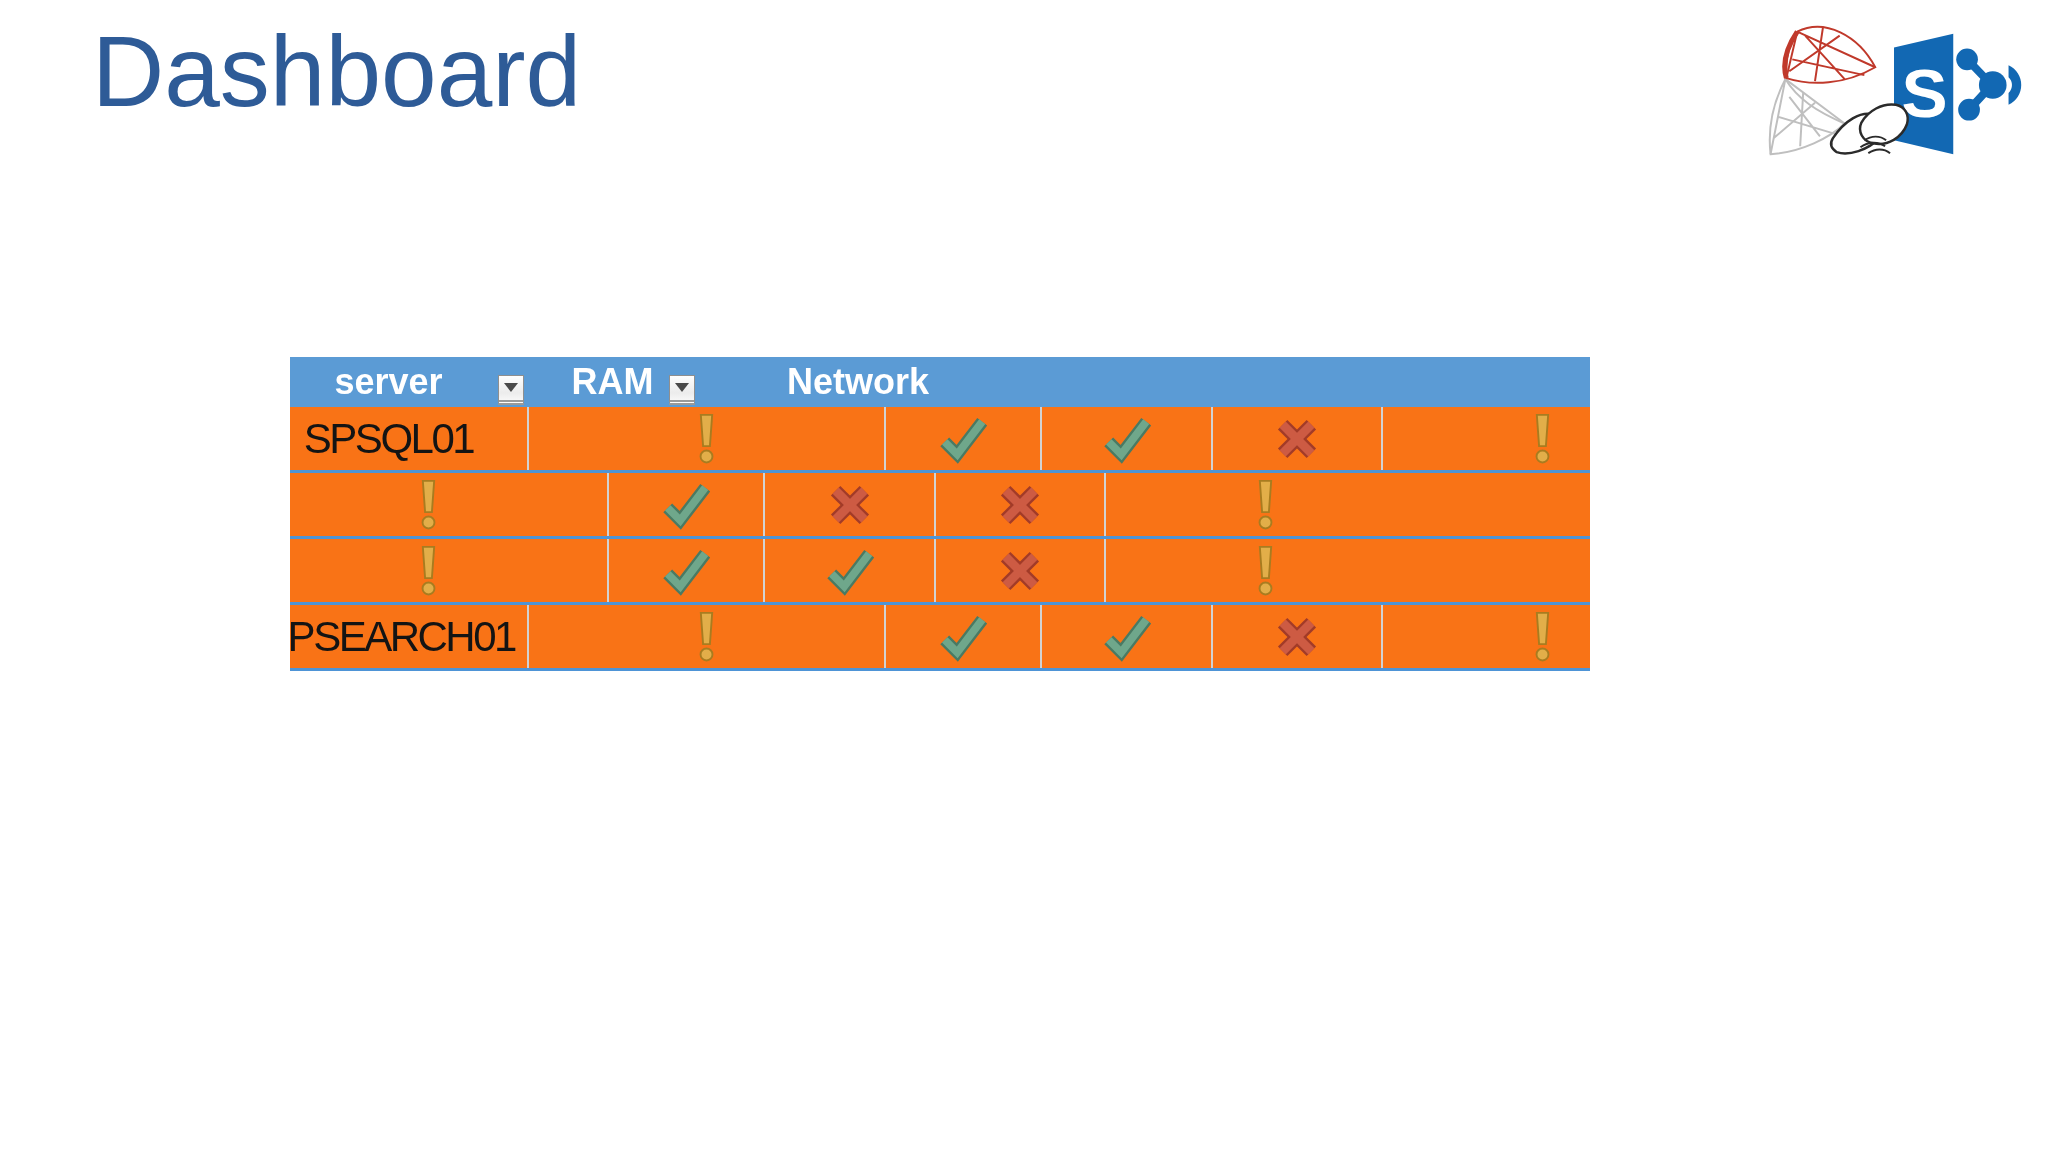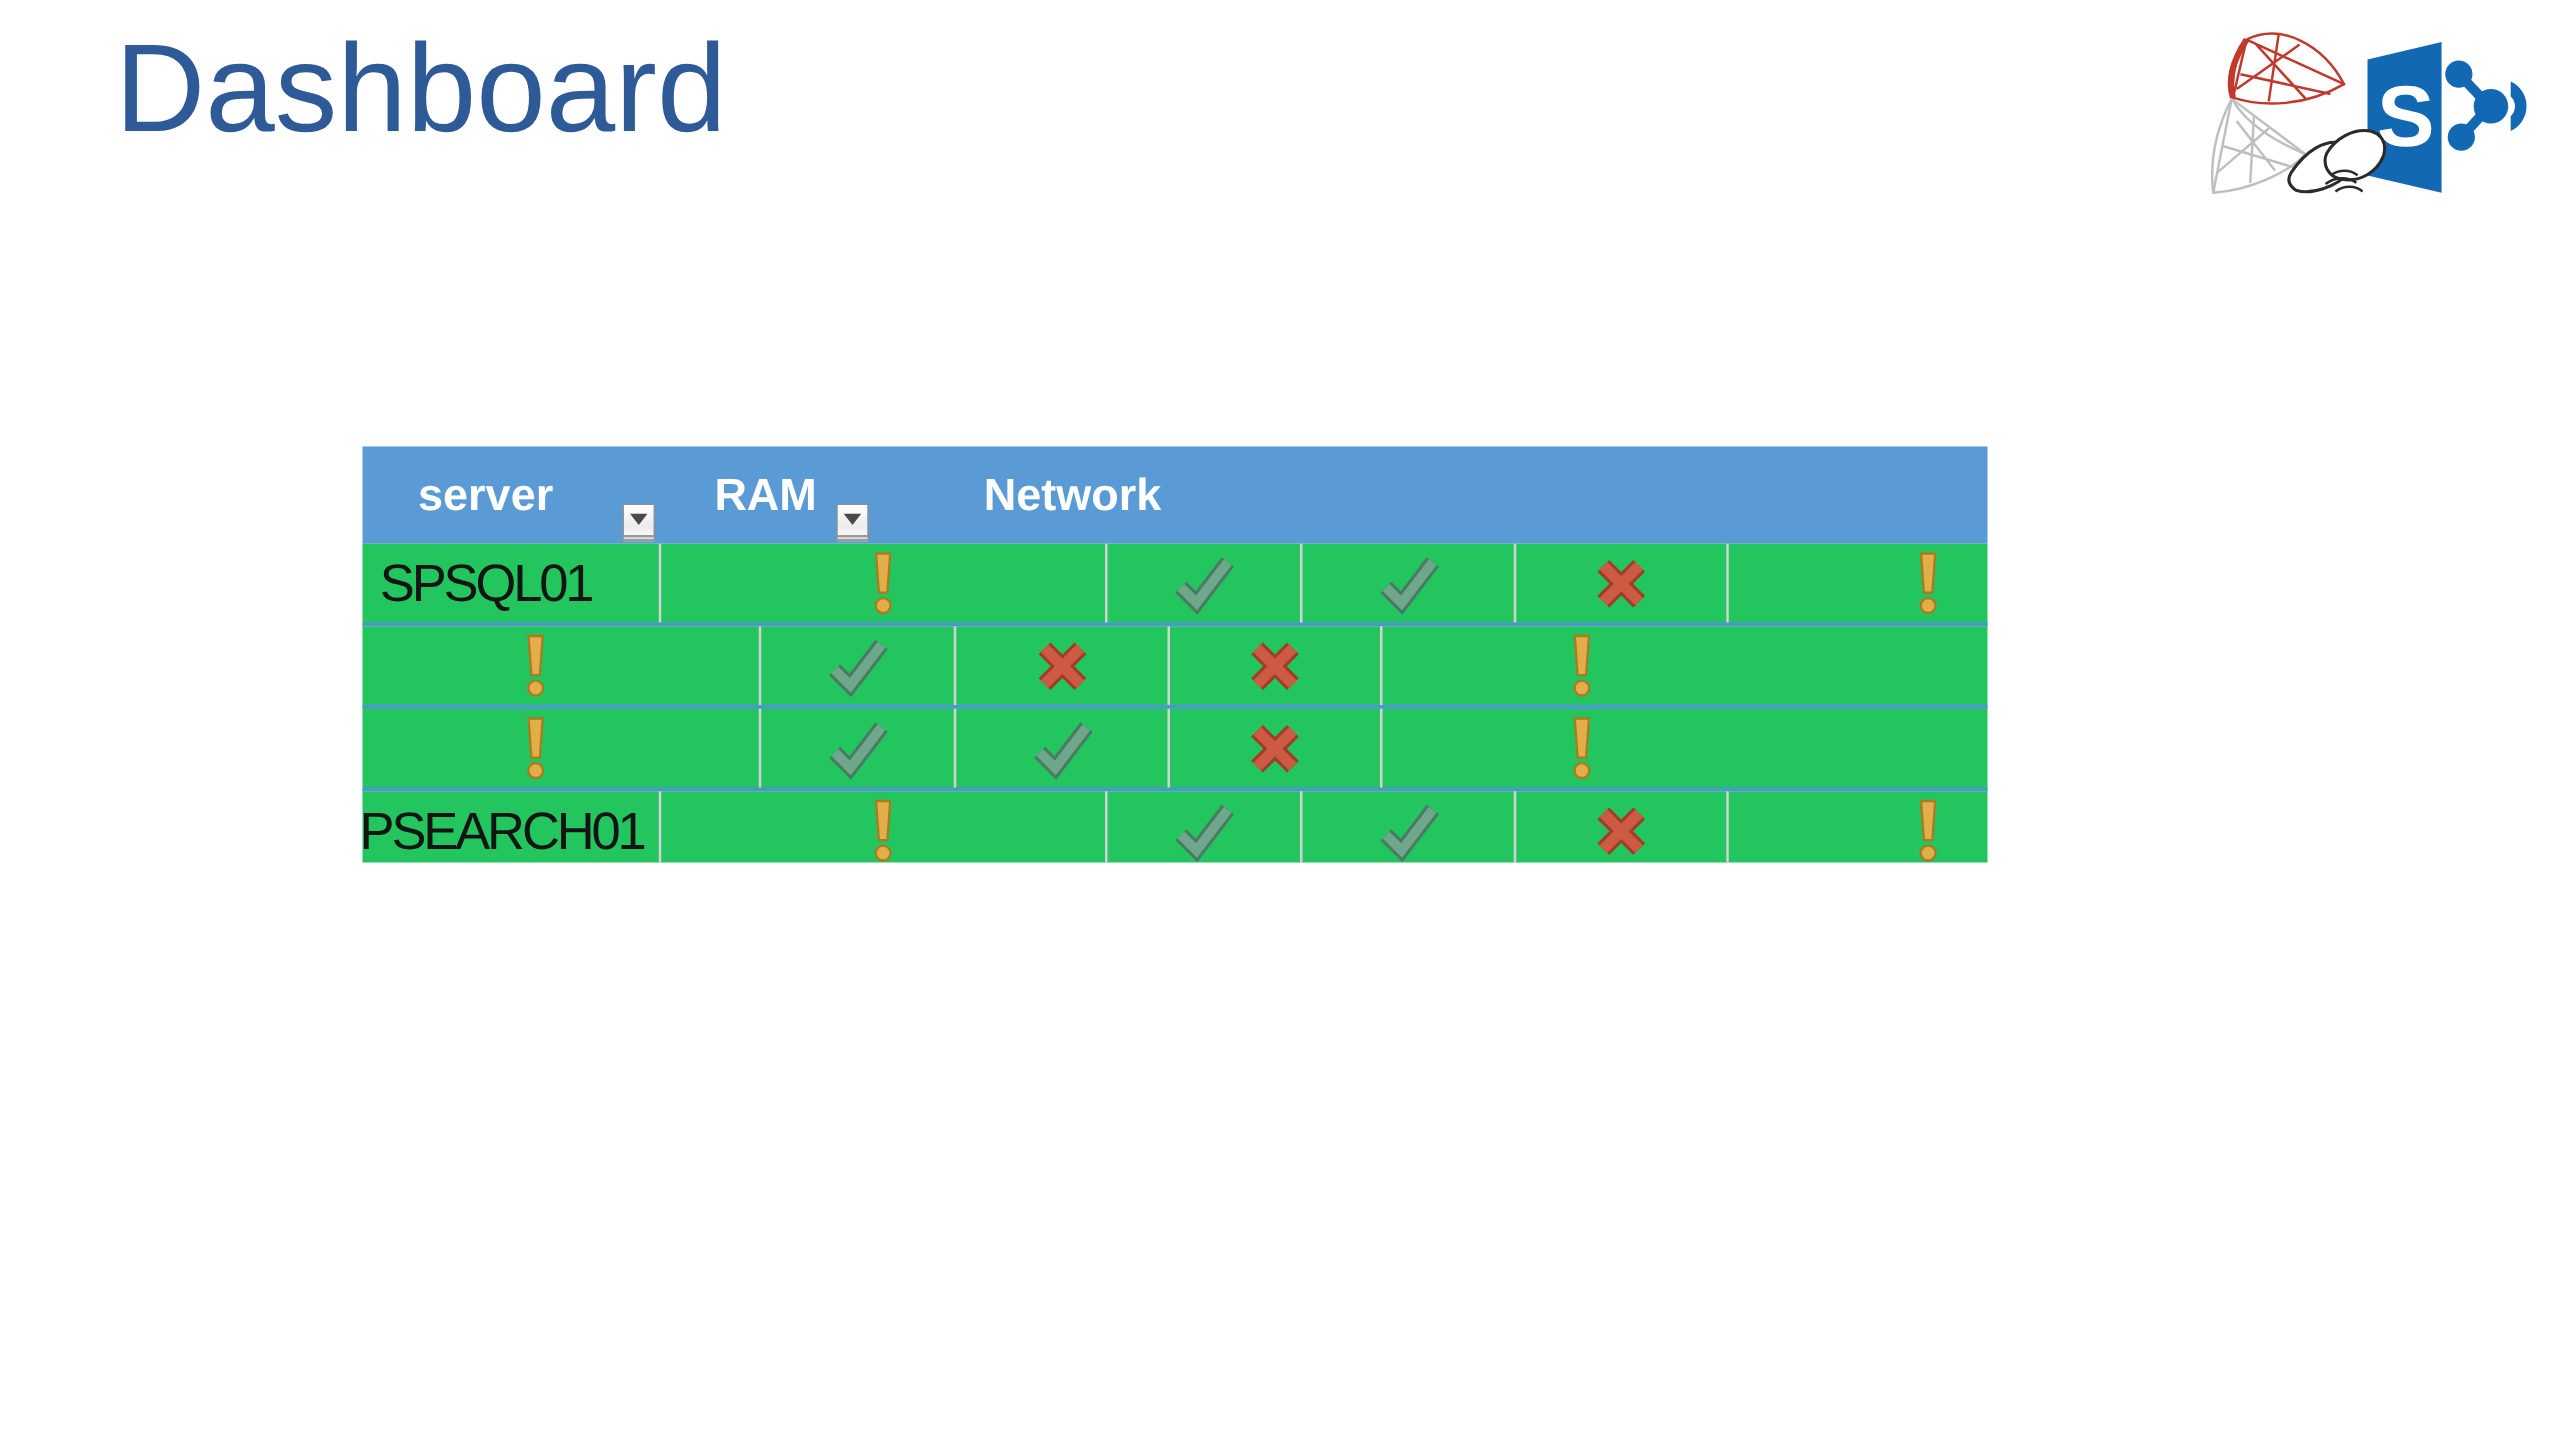--- a/index.html
+++ b/index.html
@@ -15,39 +15,39 @@
   }
   .logo{position:absolute;left:1744px;top:8px;width:300px;height:158px;}
   .logo svg{width:100%;height:100%;}
 
   
   .table-clip{
     position:absolute;left:290px;top:357px;width:1300px;height:333px;
     overflow:hidden;background:#fff;
   }
   .table-inner{position:absolute;left:-40px;top:0;width:1451px;}
-  .thead{display:flex;height:78px;background:var(--header-background,#5B9BD5);}
+  .thead{display:flex;height:50px;background:var(--header-background,#5B9BD5);}
   .hcell{position:relative;display:flex;align-items:center;justify-content:center;box-sizing:border-box;}
   .hlabel{
     color:var(--header-text,#fff);font-weight:bold;font-size:36px;white-space:nowrap;
   }
   .filter-btn{
     position:absolute;right:3px;bottom:2px;width:26px;height:30px;
     background:linear-gradient(#fefefe,#ececec 70%,#f7f7f7);
     border:1px solid #8f8f8f;border-bottom:5px double #9a9a9a;
     box-sizing:border-box;display:flex;align-items:flex-start;justify-content:center;
     cursor:pointer;
   }
   .filter-arrow{
     margin-top:7px;width:0;height:0;
     border-left:7px solid transparent;border-right:7px solid transparent;
     border-top:9px solid #4a4a4a;
   }
   .trow{
-    display:flex;height:66px;background:#22c55e;box-sizing:border-box;
+    display:flex;height:66px;background:#f97316;box-sizing:border-box;
     border-bottom:3px solid var(--row-divider,#4E94D6);
   }
   .tcell{
     display:flex;align-items:center;justify-content:center;box-sizing:border-box;
   }
   .tcell + .tcell{border-left:2px solid var(--grid-line,#D2D2D2);}
   .col-server{width:277px;}
   .col-configuration{width:357px;}
   .col-cpu{width:156px;}
   .col-ram{width:171px;}

